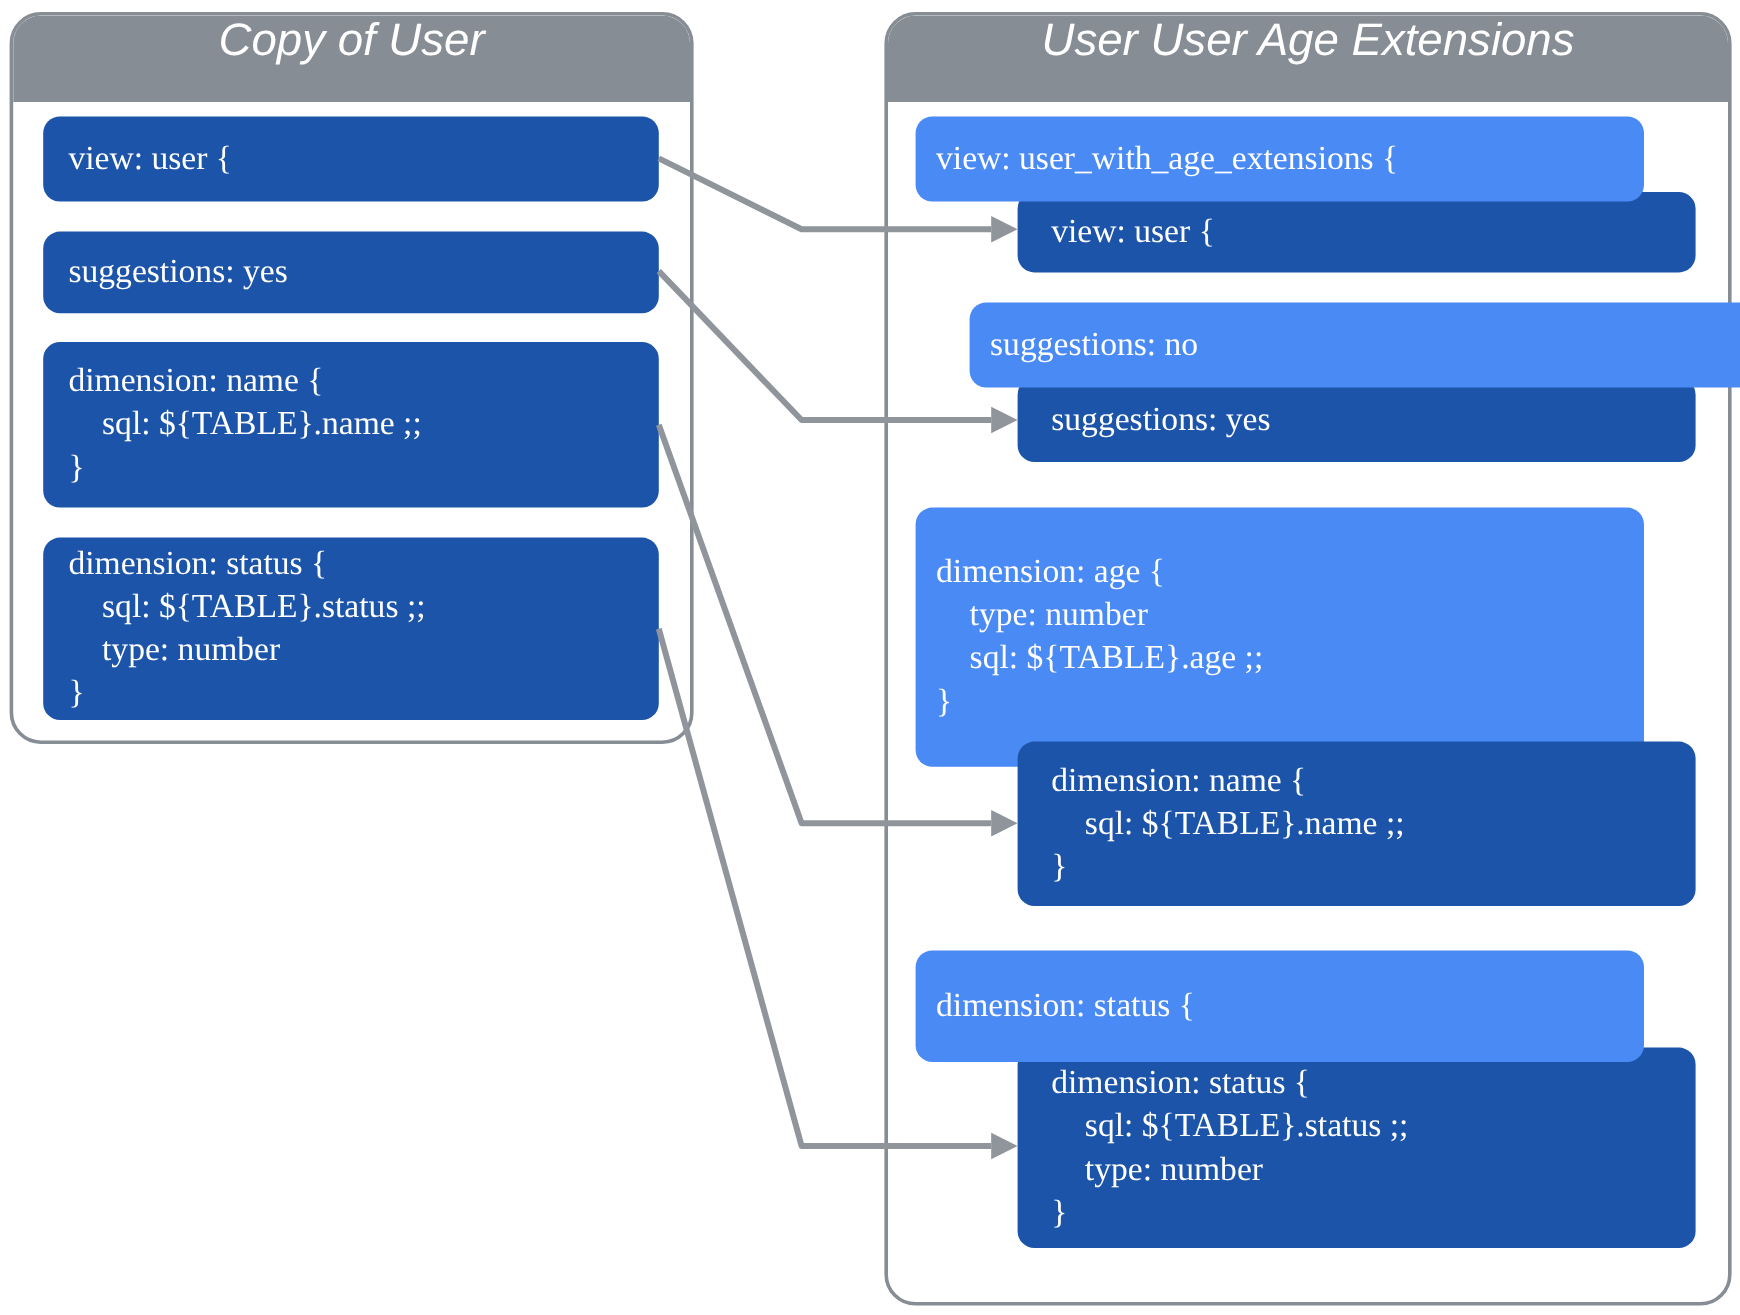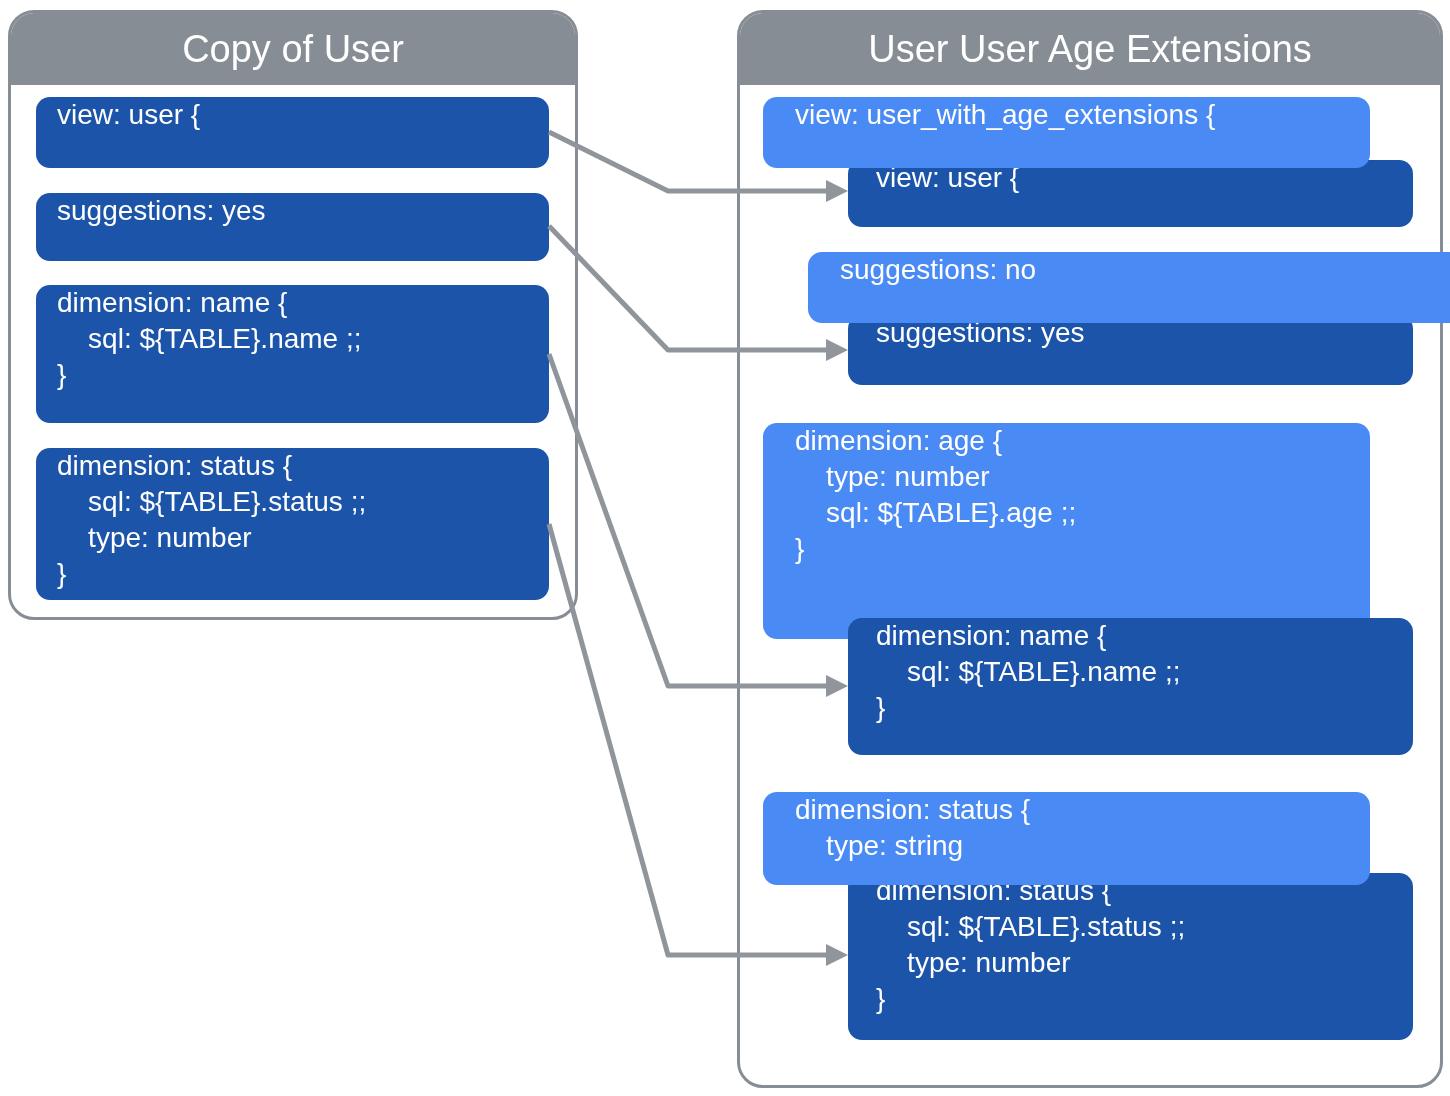--- a/index.html
+++ b/index.html
@@ -25,36 +25,36 @@
     border:3px solid var(--panel-gray);
     border-radius:26px;
     overflow:hidden;
   }
   .left-panel{left:8px;top:10px;width:564px;height:604px;}
   .right-panel{left:737px;top:10px;width:700px;height:1072px;}
   .panel-header{
     height:72px;
     background:var(--panel-gray);
     color:var(--text);
-    display:flex;align-items:center;justify-content:center;
-    font-size:38px;font-weight:500;
+    display:flex;justify-content:center;
+    font-size:38px;font-weight:500;font-style:italic;
   }
   
   .code-box{
     position:absolute;
     border-radius:14px;
     color:var(--text);
-    display:flex;flex-direction:column;
-    font-family:Liberation Sans, sans-serif;
+    display:flex;flex-direction:column;justify-content:center;
+    font-family:Liberation Serif, serif;
     font-size:28px;line-height:36px;
     white-space:pre;
     box-sizing:border-box;
   }
   .dark{background:var(--inherited-blue);padding-left:28px;}
-  .light{background:var(--extension-blue);padding-left:32px;}
+  .light{background:var(--extension-blue);padding-left:17px;}
   .lp{padding-left:21px;}
   
   .b-l1{left:36px;top:97px;width:513px;height:71px;}
   .b-l2{left:36px;top:193px;width:513px;height:68px;}
   .b-l3{left:36px;top:285px;width:513px;height:138px;}
   .b-l4{left:36px;top:448px;width:513px;height:152px;}
   
   .b-r1b{left:848px;top:160px;width:565px;height:67px;}
   .b-r1f{left:763px;top:97px;width:607px;height:71px;}
   .b-r2b{left:848px;top:315px;width:565px;height:70px;}
@@ -139,21 +139,20 @@
   </div>
 
   <div class="code-box dark b-r5b">
     <div class="code-line">dimension: status {</div>
     <div class="code-line">    sql: ${TABLE}.status ;;</div>
     <div class="code-line">    type: number</div>
     <div class="code-line">}</div>
   </div>
   <div class="code-box light b-r5f">
     <div class="code-line">dimension: status {</div>
-    <div class="code-line">    type: string</div>
   </div>
 
   <svg class="arrows" width="1450" height="1096" viewBox="0 0 1450 1096" aria-hidden="true">
     <g>
       <polyline points="549,132 668,191 826,191"></polyline>
       <polygon points="826,180 848,191 826,202"></polygon>
     </g>
     <g>
       <polyline points="549,226 668,350 826,350"></polyline>
       <polygon points="826,339 848,350 826,361"></polygon>

